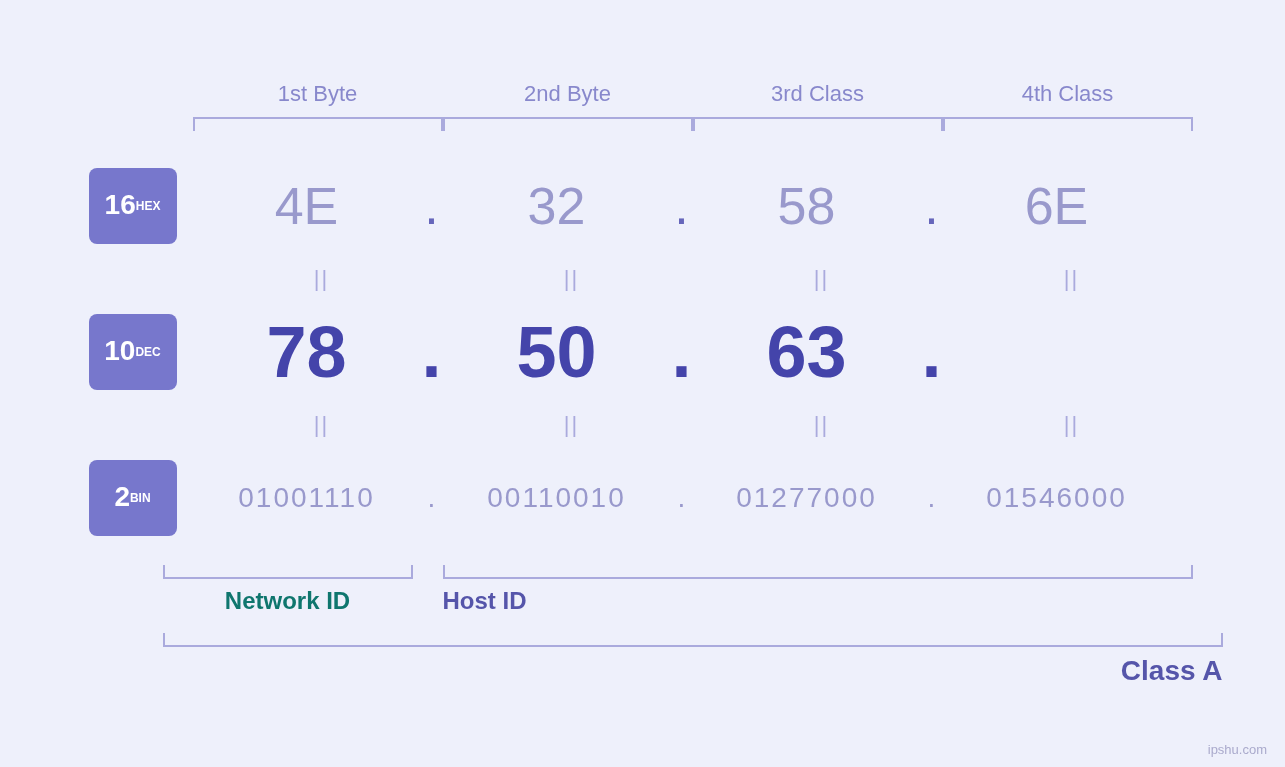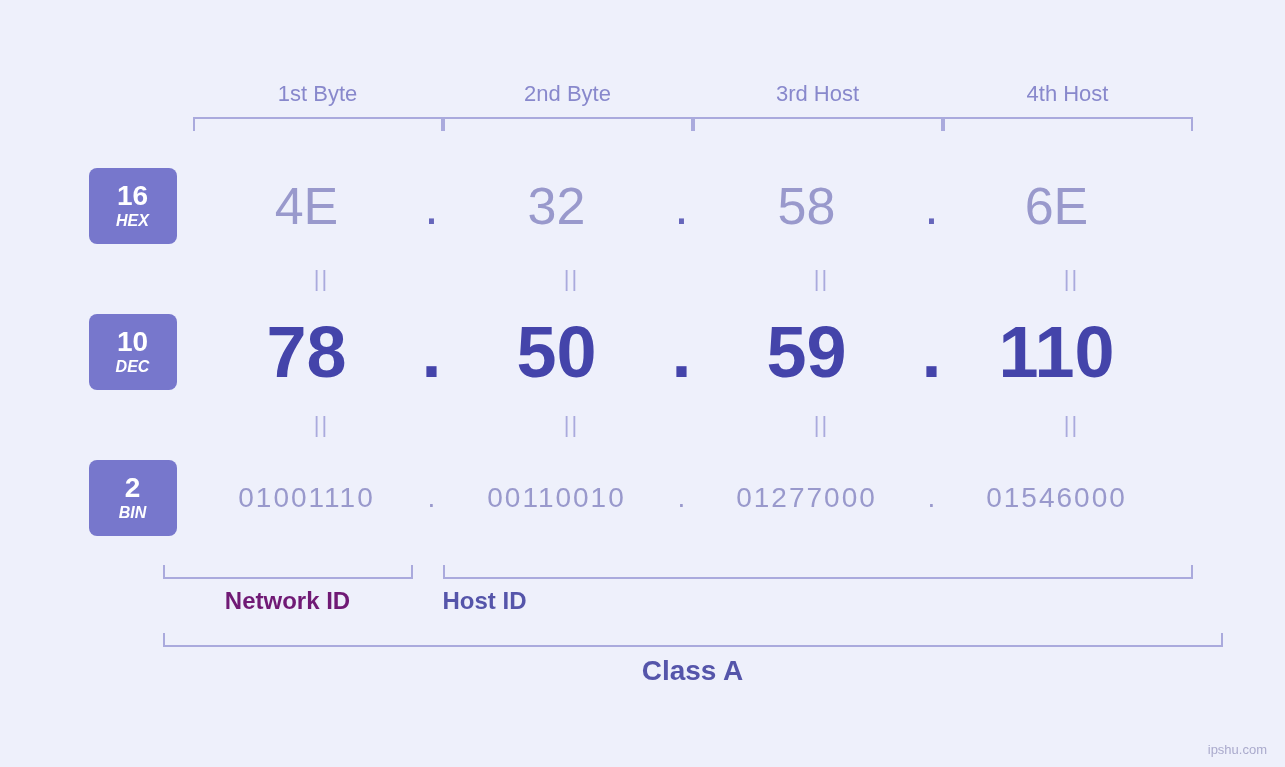--- a/index.html
+++ b/index.html
@@ -59,35 +59,33 @@
       border-right: 2px solid #aaaadd;
     }
 
     
     .badge {
       width: 88px;
       height: 76px;
       background-color: #7777cc;
       border-radius: 8px;
       display: flex;
-      flex-direction: column;
       align-items: center;
       justify-content: center;
       color: white;
       font-weight: bold;
     }
 
     .badge-num {
       font-size: 28px;
       line-height: 1.1;
     }
 
     .badge-label {
-      font-size: 16px;
-      font-style: italic;
+      font-size: 12px;
     }
 
     
     .main-area {
       display: flex;
       flex-direction: row;
       align-items: stretch;
     }
 
     .left-badges {
@@ -205,21 +203,21 @@
       margin-left: 100px;
       display: flex;
       flex-direction: row;
       align-items: center;
       margin-top: 8px;
     }
 
     .network-label {
       width: 250px;
       text-align: center;
-      color: #701a75;
+      color: #0f766e;
       font-size: 24px;
       font-weight: bold;
     }
 
     .host-label {
       width: 750px;
       margin-left: 30px;
       color: #5555aa;
       font-size: 24px;
       font-weight: bold;
@@ -234,21 +232,21 @@
 
     .class-bracket-line {
       width: 100%;
       height: 14px;
       border-left: 2px solid #aaaadd;
       border-bottom: 2px solid #aaaadd;
       border-right: 2px solid #aaaadd;
     }
 
     .class-label {
-      text-align: center;
+      text-align: right;
       color: #5555aa;
       font-size: 28px;
       font-weight: bold;
       margin-top: 8px;
     }
 
     
     .watermark {
       position: absolute;
       bottom: 10px;
@@ -258,22 +256,22 @@
     }
   </style>
 </head>
 <body>
 
 <div class="container">
 
   <div class="headers-row">
     <div class="byte-header">1st Byte</div>
     <div class="byte-header">2nd Byte</div>
-    <div class="byte-header">3rd Host</div>
-    <div class="byte-header">4th Host</div>
+    <div class="byte-header">3rd Class</div>
+    <div class="byte-header">4th Class</div>
   </div>
 
   <div class="bracket-top-row">
     <div class="bracket-top"></div>
     <div class="bracket-top"></div>
     <div class="bracket-top"></div>
     <div class="bracket-top"></div>
   </div>
 
   <div class="main-area">
@@ -326,23 +324,22 @@
         <div class="eq-spacer">
           <span class="eq-sign">||</span>
         </div>
       </div>
 
       <div class="data-row dec-row">
         <div class="byte-val">78</div>
         <div class="dot">.</div>
         <div class="byte-val">50</div>
         <div class="dot">.</div>
-        <div class="byte-val">59</div>
-        <div class="dot">.</div>
-        <div class="byte-val">110</div>
+        <div class="byte-val">63</div>
+        <div class="dot">.</div>
       </div>
 
       <div class="equal-row">
         <div class="eq-spacer">
           <span class="eq-sign">||</span>
         </div>
         <div class="eq-spacer">
           <span class="eq-sign">||</span>
         </div>
         <div class="eq-spacer">

